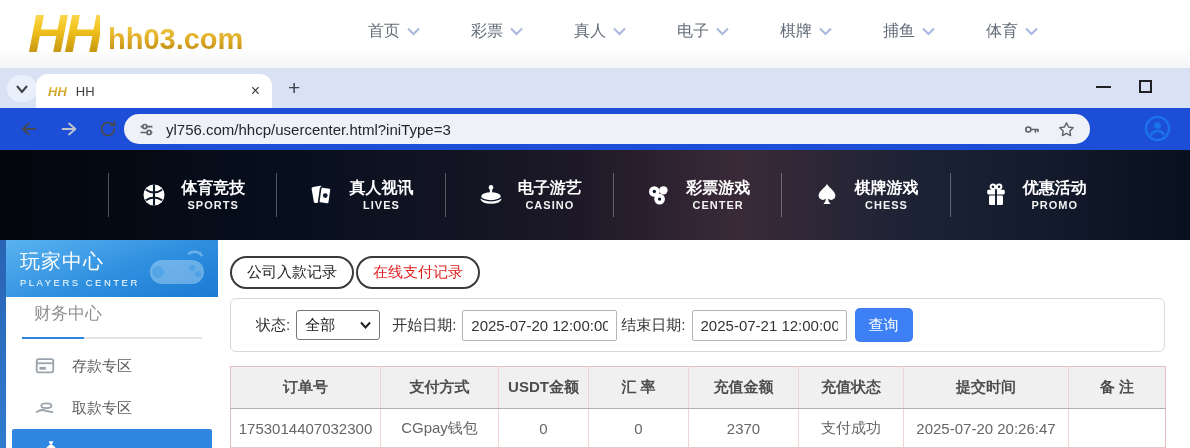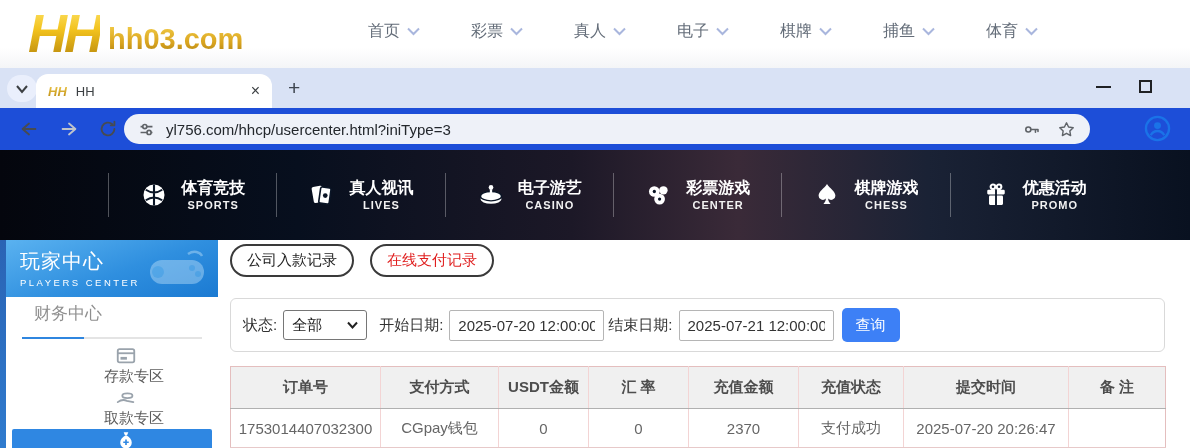--- a/index.html
+++ b/index.html
@@ -67,34 +67,34 @@
     background:linear-gradient(180deg,#2a63b4,#2f7bce); }
   .sidebar { position:absolute; left:6px; top:240px; width:212px; height:176px; background:#fff; }
   .side-banner { position:relative; width:212px; height:57px; overflow:hidden;
     background:linear-gradient(160deg,#5ab2f0 0%,#2f8fdf 55%,#1b7ad2 100%); padding:8px 0 0 14px; }
   .side-banner .t-zh { font-size:20px; color:#fff; letter-spacing:1px; }
   .side-banner .t-en { font-size:9.5px; color:#fff; letter-spacing:2.5px; margin-top:2px; }
   .gamepad { position:absolute; right:8px; top:8px; width:66px; height:44px; opacity:.4; }
   .side-section { margin:5px 0 0 28px; font-size:17px; color:#8f8f8f;font-family:Liberation Mono, monospace; }
   .side-underline { position:relative; margin:12px 16px 0 16px; height:2px; background:#e4e4e4; }
   .side-underline::before { content:""; position:absolute; left:0; top:0; width:62px; height:2px; background:#2f86df; }
-  .side-item { display:flex; align-items:center; height:42px; padding-left:28px; cursor:pointer;flex-direction:column; }
+  .side-item { display:flex; align-items:center; height:42px; padding-left:28px; cursor:pointer; }
   .side-item svg { width:22px; height:22px; flex:none; }
   .side-item .lbl { margin-left:16px; font-size:15px; color:#5c5c5c; }
   .side-item.active { margin-left:6px; width:200px; background:#2f87e2; border-radius:2px; height:40px; }
 
   
   .content { position:absolute; left:218px; top:240px; width:972px; height:208px; background:#fff; }
-  .record-tabs { position:absolute; left:12px; top:4px; display:flex; gap:16px; }
+  .record-tabs { position:absolute; left:12px; top:16px; display:flex; gap:2px; }
   .pill { padding:5px 15px; border:2px solid #3a3a3a; border-radius:17px; font-size:15px;
     color:#222; background:#fff; cursor:pointer; }
   .pill.active { color:#e01f1f; }
 
   .filter-panel { position:absolute; left:12px; top:58px; width:935px; height:54px;
-    border:1px solid #d9d9d9; border-radius:6px; display:flex; align-items:center; padding:0 12px; }
+    border:1px solid #d9d9d9; border-radius:6px; display:flex; align-items:center; padding:0 25px; }
   .f-label { font-size:15px; color:#333; margin-right:6px; }
   .status-select { width:84px; height:30px; border:1px solid #767676; border-radius:3px;
     display:flex; align-items:center; padding:0 8px; margin-right:12px; cursor:pointer; background:#fff; }
   .status-select span { font-size:15px; color:#222; }
   .status-select svg { margin-left:auto; width:11px; height:8px; }
   .status-select polyline { fill:none; stroke:#222; stroke-width:2; }
   .date-input { width:155px; height:31px; border:1px solid #b5b5b5; border-radius:2px;
     font-size:15px; color:#333; padding:0 8px; margin-right:4px; font-family:"Liberation Sans",sans-serif; }
   .search-btn { width:58px; height:34px; background:#3d80f6; border:none; border-radius:5px;
     color:#fff; font-size:15px; cursor:pointer; margin-left:4px; }

